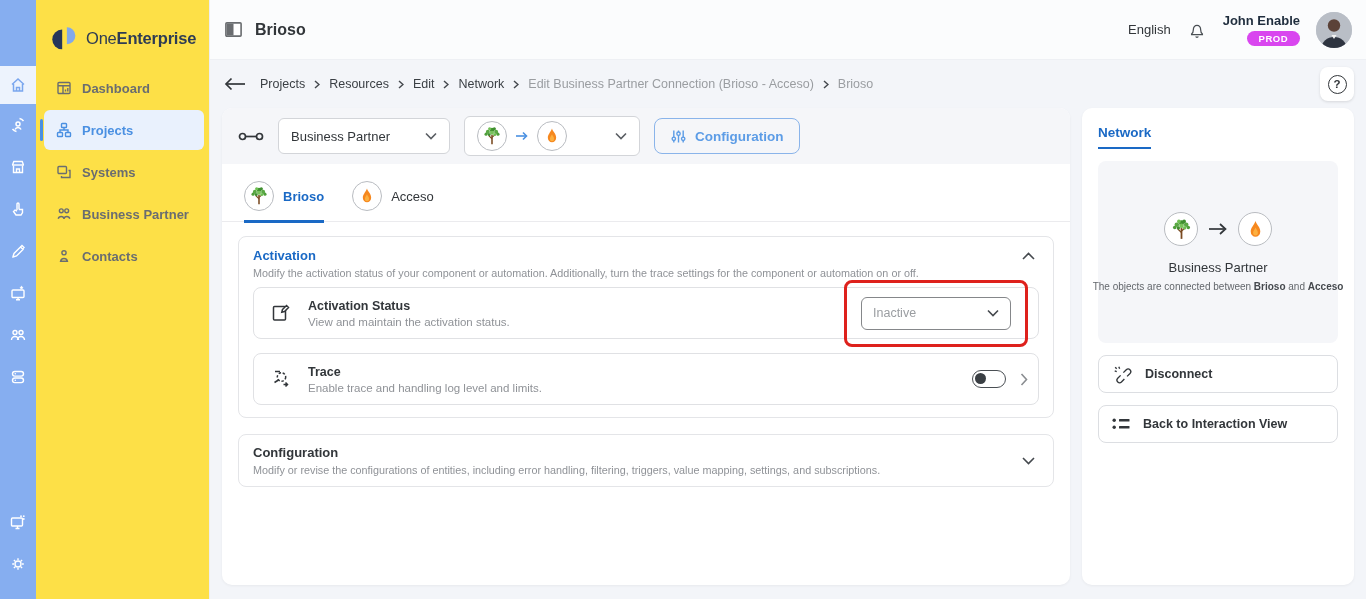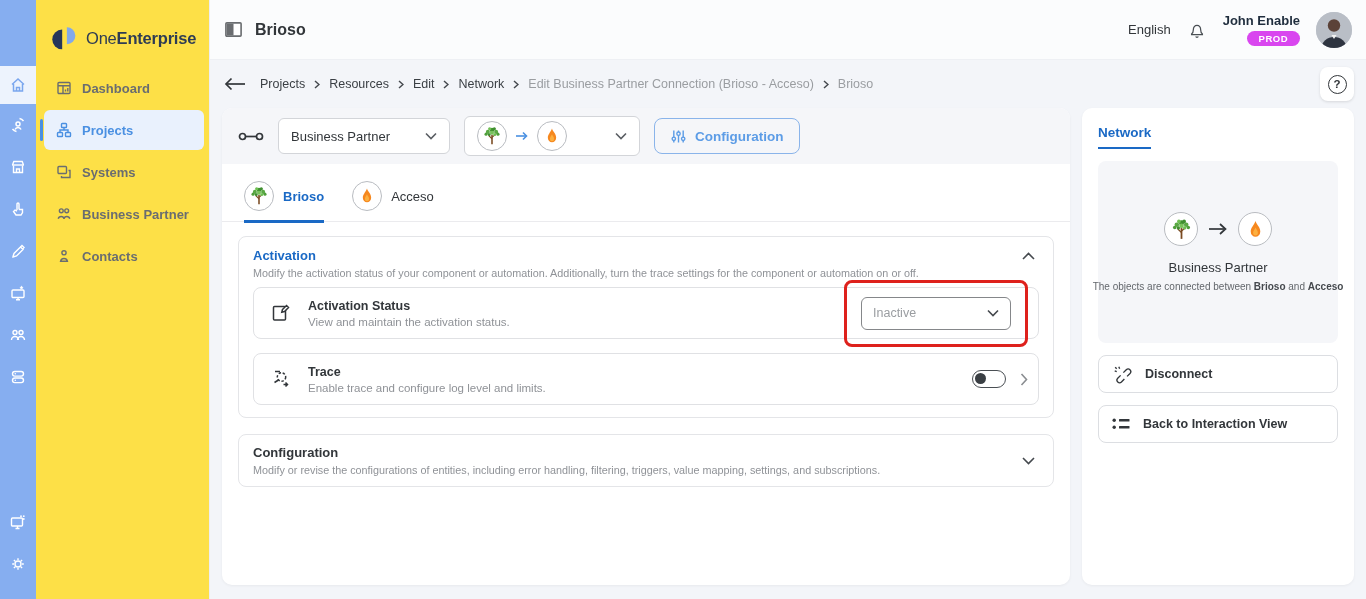--- a/index.html
+++ b/index.html
@@ -515,21 +515,21 @@
       <span>
         <svg width="22" height="22" viewBox="0 0 22 22" fill="none" stroke="#32363a" stroke-width="1.5">
             <circle cx="11.5" cy="9" r="4.2" stroke-dasharray="2.4 1.7"></circle>
             <path d="M5 3.5 h5"></path>
             <path d="M4.5 14.5 L8.5 12"></path>
             <path d="M13.5 16.5 h4 M15.5 14.5 l2 2 -2 2"></path>
           </svg>
       </span>
       <div class="row-texts">
         <div class="row-title">Trace</div>
-        <div class="row-desc">Enable trace and configure log level and limits.</div>
+        <div class="row-desc">Enable trace and handling log level and limits.</div>
       </div>
       <div class="row-right">
         <div class="toggle">
             <span class="knob"></span>
           </div>
         <span>
             <svg width="8" height="13" viewBox="0 0 8 13" fill="none" stroke="#8a8d91" stroke-width="1.6">
               <path d="M1.5 1 L6.5 6.5 L1.5 12"></path>
             </svg>
           </span>

